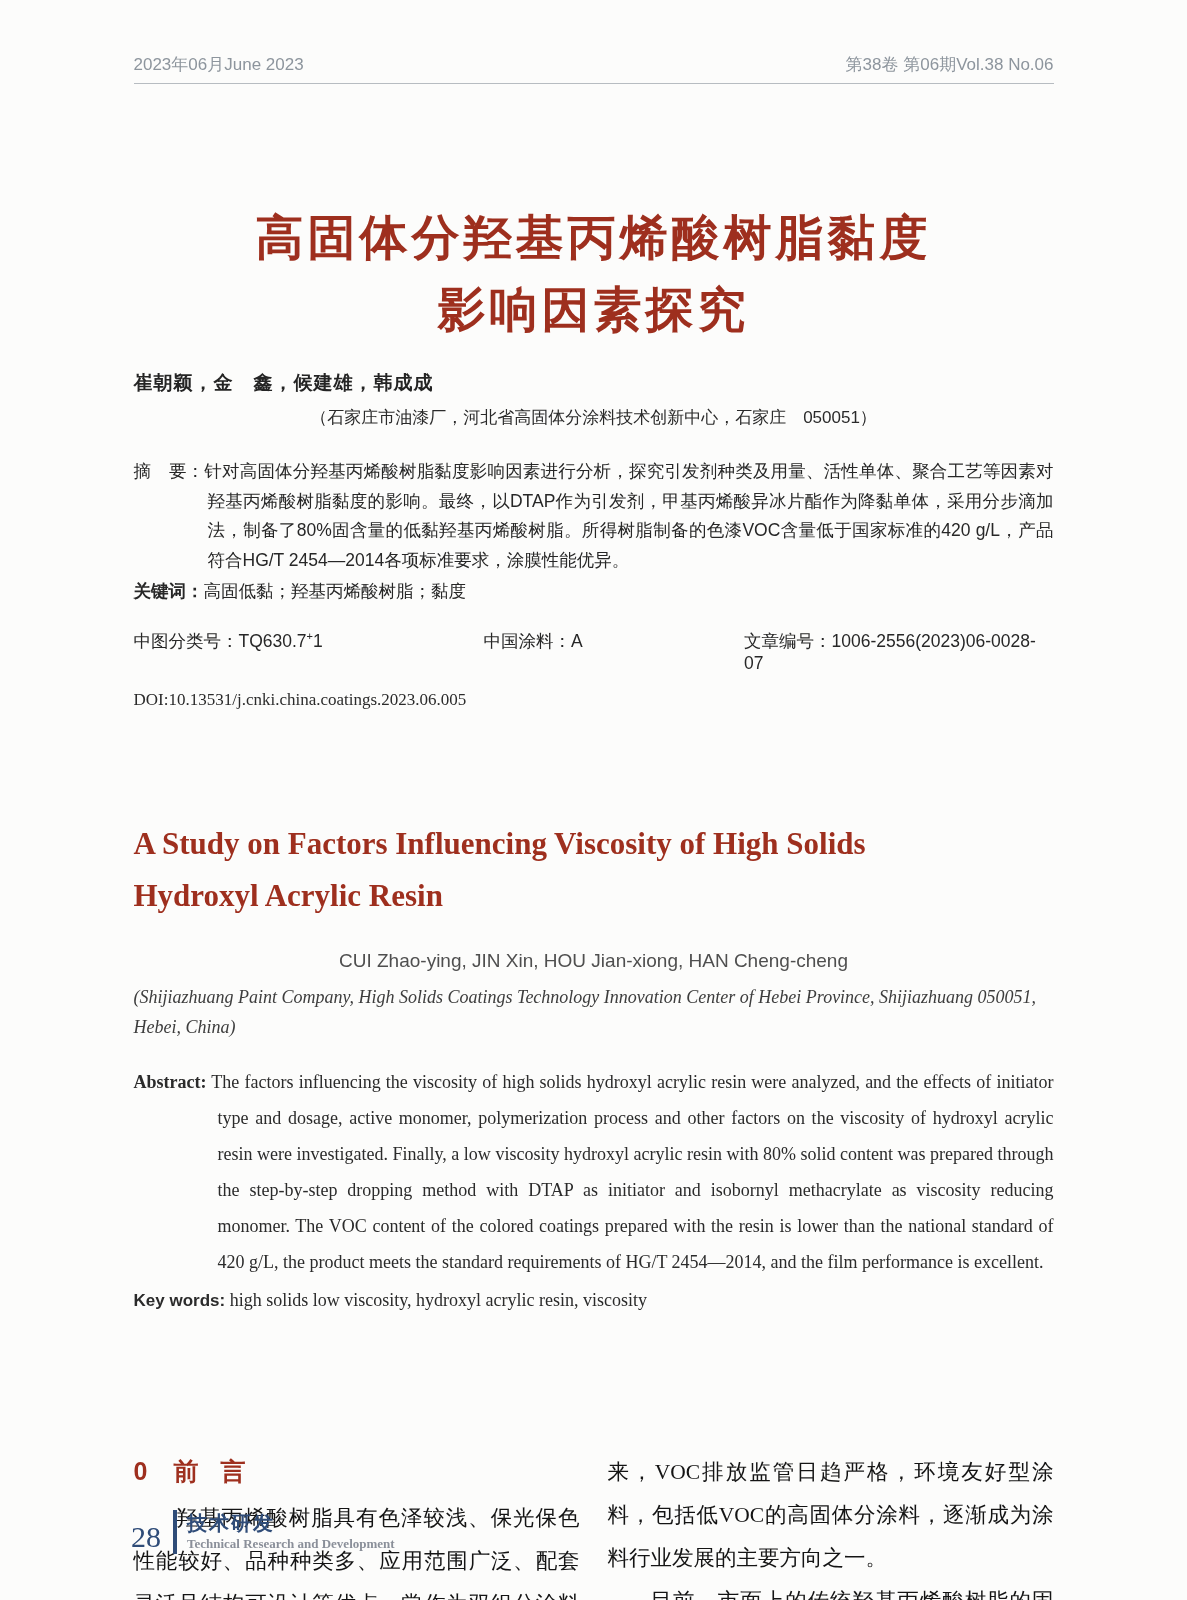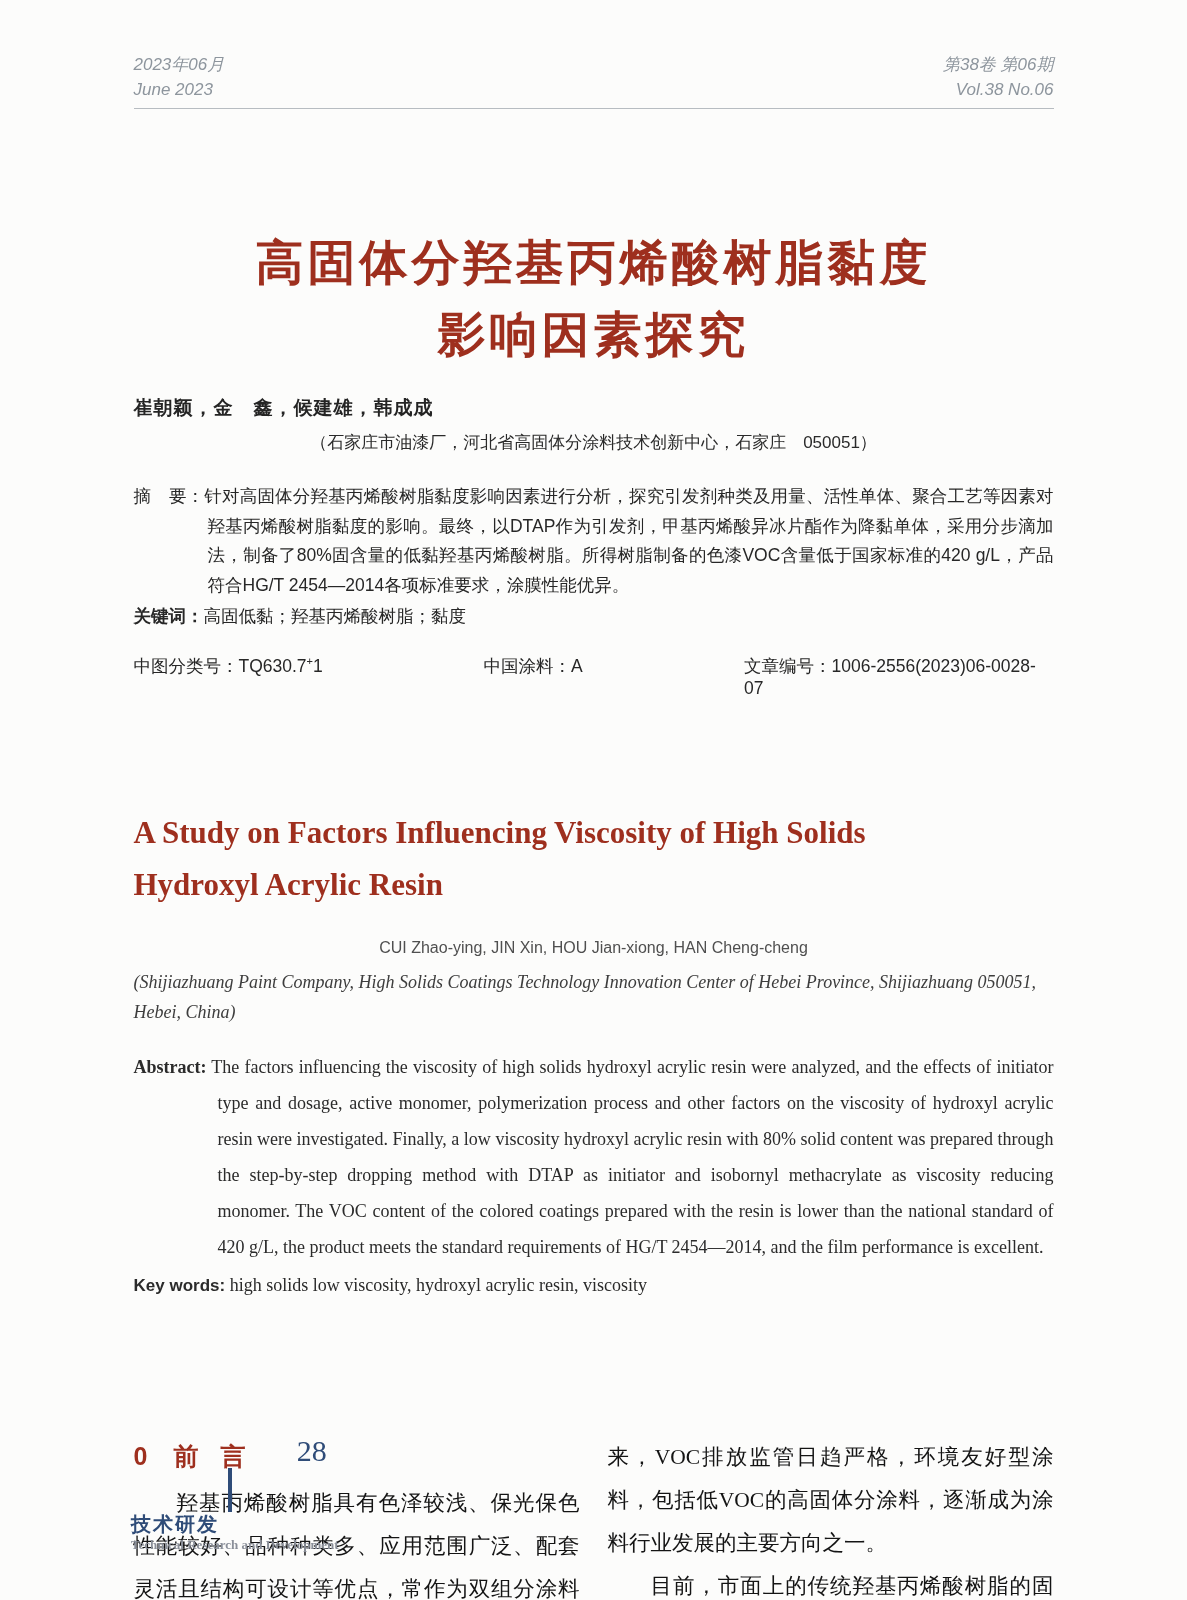--- a/index.html
+++ b/index.html
@@ -24,21 +24,21 @@
 
   
   .running-head{
     padding-top:52px;
     display:flex;justify-content:space-between;align-items:flex-end;
     color:var(--header-gray);
     font-size:17px;line-height:25px;
     border-bottom:1px solid #b7bcc1;
     padding-bottom:6px;
   }
-  .rh-col{display:flex;flex-direction:column;font-style:italic;}
+  .rh-col{display:flex;flex-direction:row;}
   .rh-left{text-align:left;}
   .rh-center{text-align:center;letter-spacing:4px;}
   .rh-center .en{letter-spacing:1px;}
   .rh-right{text-align:right;}
 
   
   .title-cn{
     margin-top:118px;
     text-align:center;
     color:var(--accent);
@@ -87,21 +87,21 @@
   .title-en{
     margin-top:108px;
     text-align:left;
     color:var(--accent);
     font-family:"Liberation Serif",serif;
     font-weight:bold;
     font-size:31px;line-height:52px;
   }
   .authors-en{
     margin-top:28px;text-align:center;
-    font-size:16px;color:#4f4f4f;
+    font-size:19px;color:#4f4f4f;
   }
   .affil-en{
     margin-top:10px;
     font-family:"Liberation Serif",serif;
     font-style:italic;
     font-size:18px;line-height:30px;color:#3d3d3d;
   }
 
   
   .abstract-en{
@@ -137,21 +137,21 @@
   .body-p{
     font-family:"Liberation Serif","DejaVu Serif",serif;
     font-size:21.5px;line-height:43px;
     text-align:justify;color:#141414;
   }
   .body-p.indent{text-indent:2em;}
 
   
   .page-footer{
     position:absolute;left:131px;bottom:46px;
-    display:flex;align-items:center;flex-direction:column;
+    display:flex;align-items:center;
   }
   .page-num{
     font-family:"Liberation Serif",serif;
     font-size:30px;color:var(--navy);
     padding-right:12px;
     align-self:flex-end;
   }
   .footer-bar{
     width:4px;height:44px;background:var(--navy);
     margin-right:10px;
@@ -193,20 +193,21 @@
     <div class="affil-cn">（石家庄市油漆厂，河北省高固体分涂料技术创新中心，石家庄　050051）</div>
 
     <p class="abstract-cn"><span class="lbl">摘　要：</span><span>针对高固体分羟基丙烯酸树脂黏度影响因素进行分析，探究引发剂种类及用量、活性单体、聚合工艺等因素对羟基丙烯酸树脂黏度的影响。最终，以DTAP作为引发剂，甲基丙烯酸异冰片酯作为降黏单体，采用分步滴加法，制备了80%固含量的低黏羟基丙烯酸树脂。所得树脂制备的色漆VOC含量低于国家标准的420 g/L，产品符合HG/T 2454—2014各项标准要求，涂膜性能优异。</span></p>
     <p class="keywords-cn"><span class="lbl">关键词：</span><span>高固低黏；羟基丙烯酸树脂；黏度</span></p>
 
     <div class="meta-row">
       <span class="meta-clc"><span>中图分类号：</span><span>TQ630.7</span><sup>+</sup><span>1</span></span>
       <span class="meta-doc"><span>中国涂料：</span><span>A</span></span>
       <span class="meta-aid"><span>文章编号：</span><span>1006-2556(2023)06-0028-07</span></span>
     </div>
+    <div class="doi-line">DOI:10.13531/j.cnki.china.coatings.2023.06.005</div>
 
     <h2 class="title-en">
       <span>A Study on Factors Influencing Viscosity of High Solids</span><br>
       <span>Hydroxyl Acrylic Resin</span>
     </h2>
 
     <div class="authors-en">CUI Zhao-ying, JIN Xin, HOU Jian-xiong, HAN Cheng-cheng</div>
     <div class="affil-en">
       <span>(Shijiazhuang Paint Company, High Solids Coatings Technology Innovation Center of Hebei Province, Shijiazhuang 050051,</span><br>
       <span>Hebei, China)</span>

